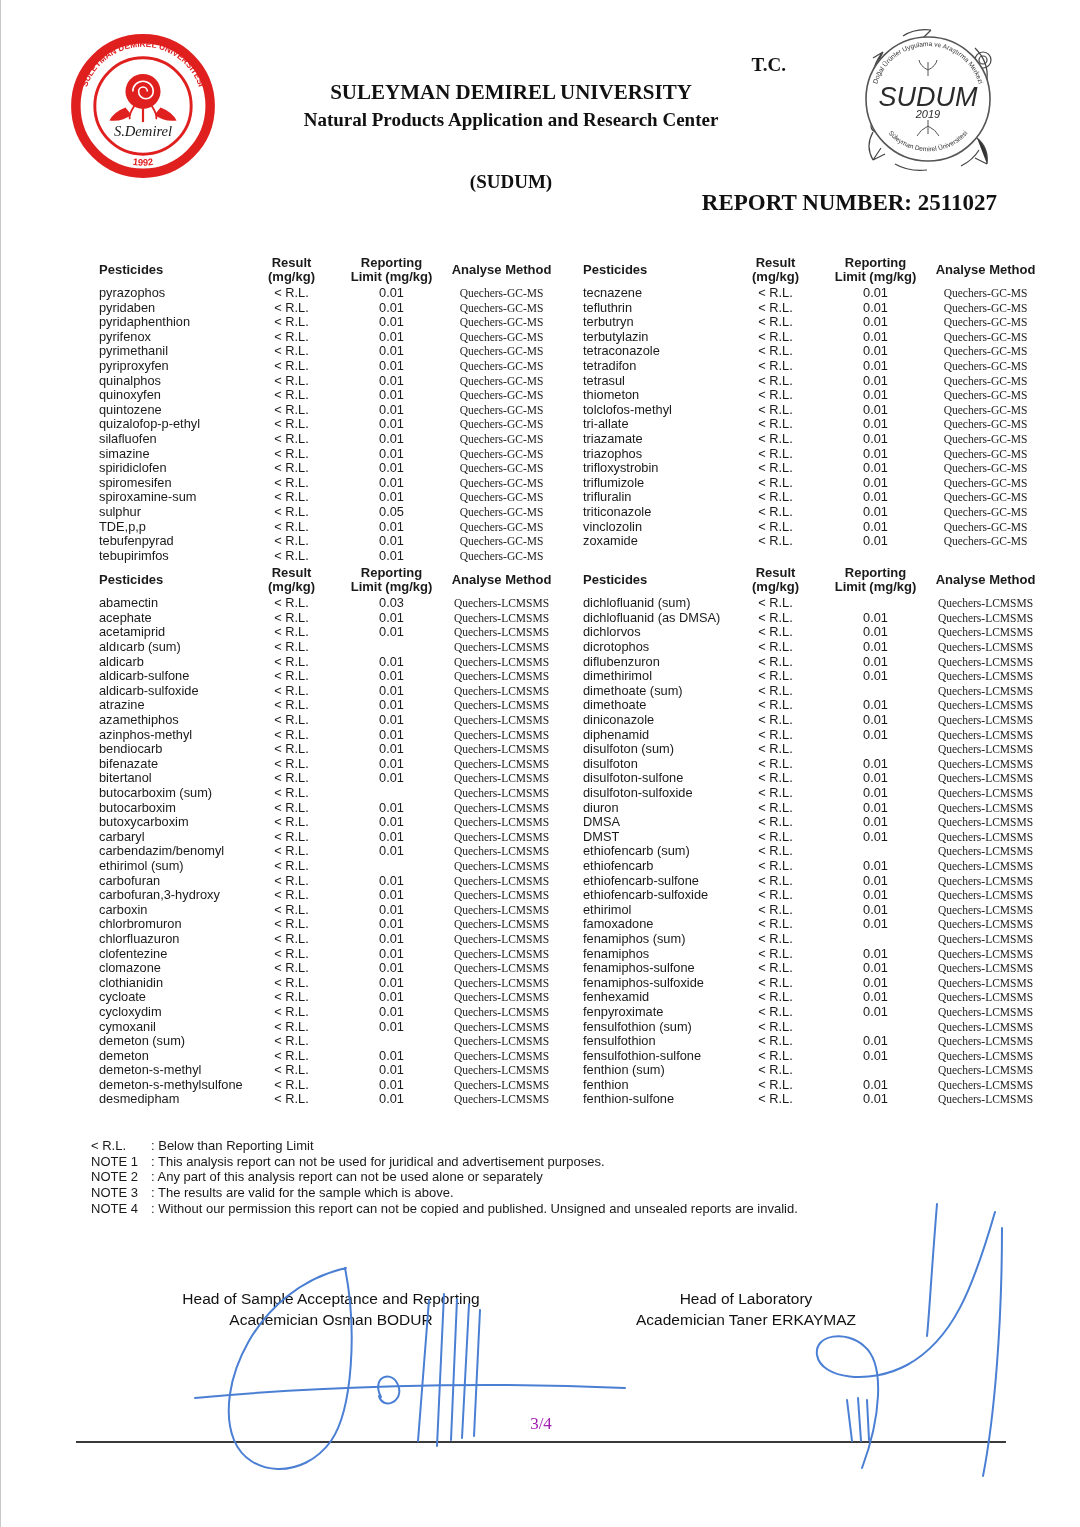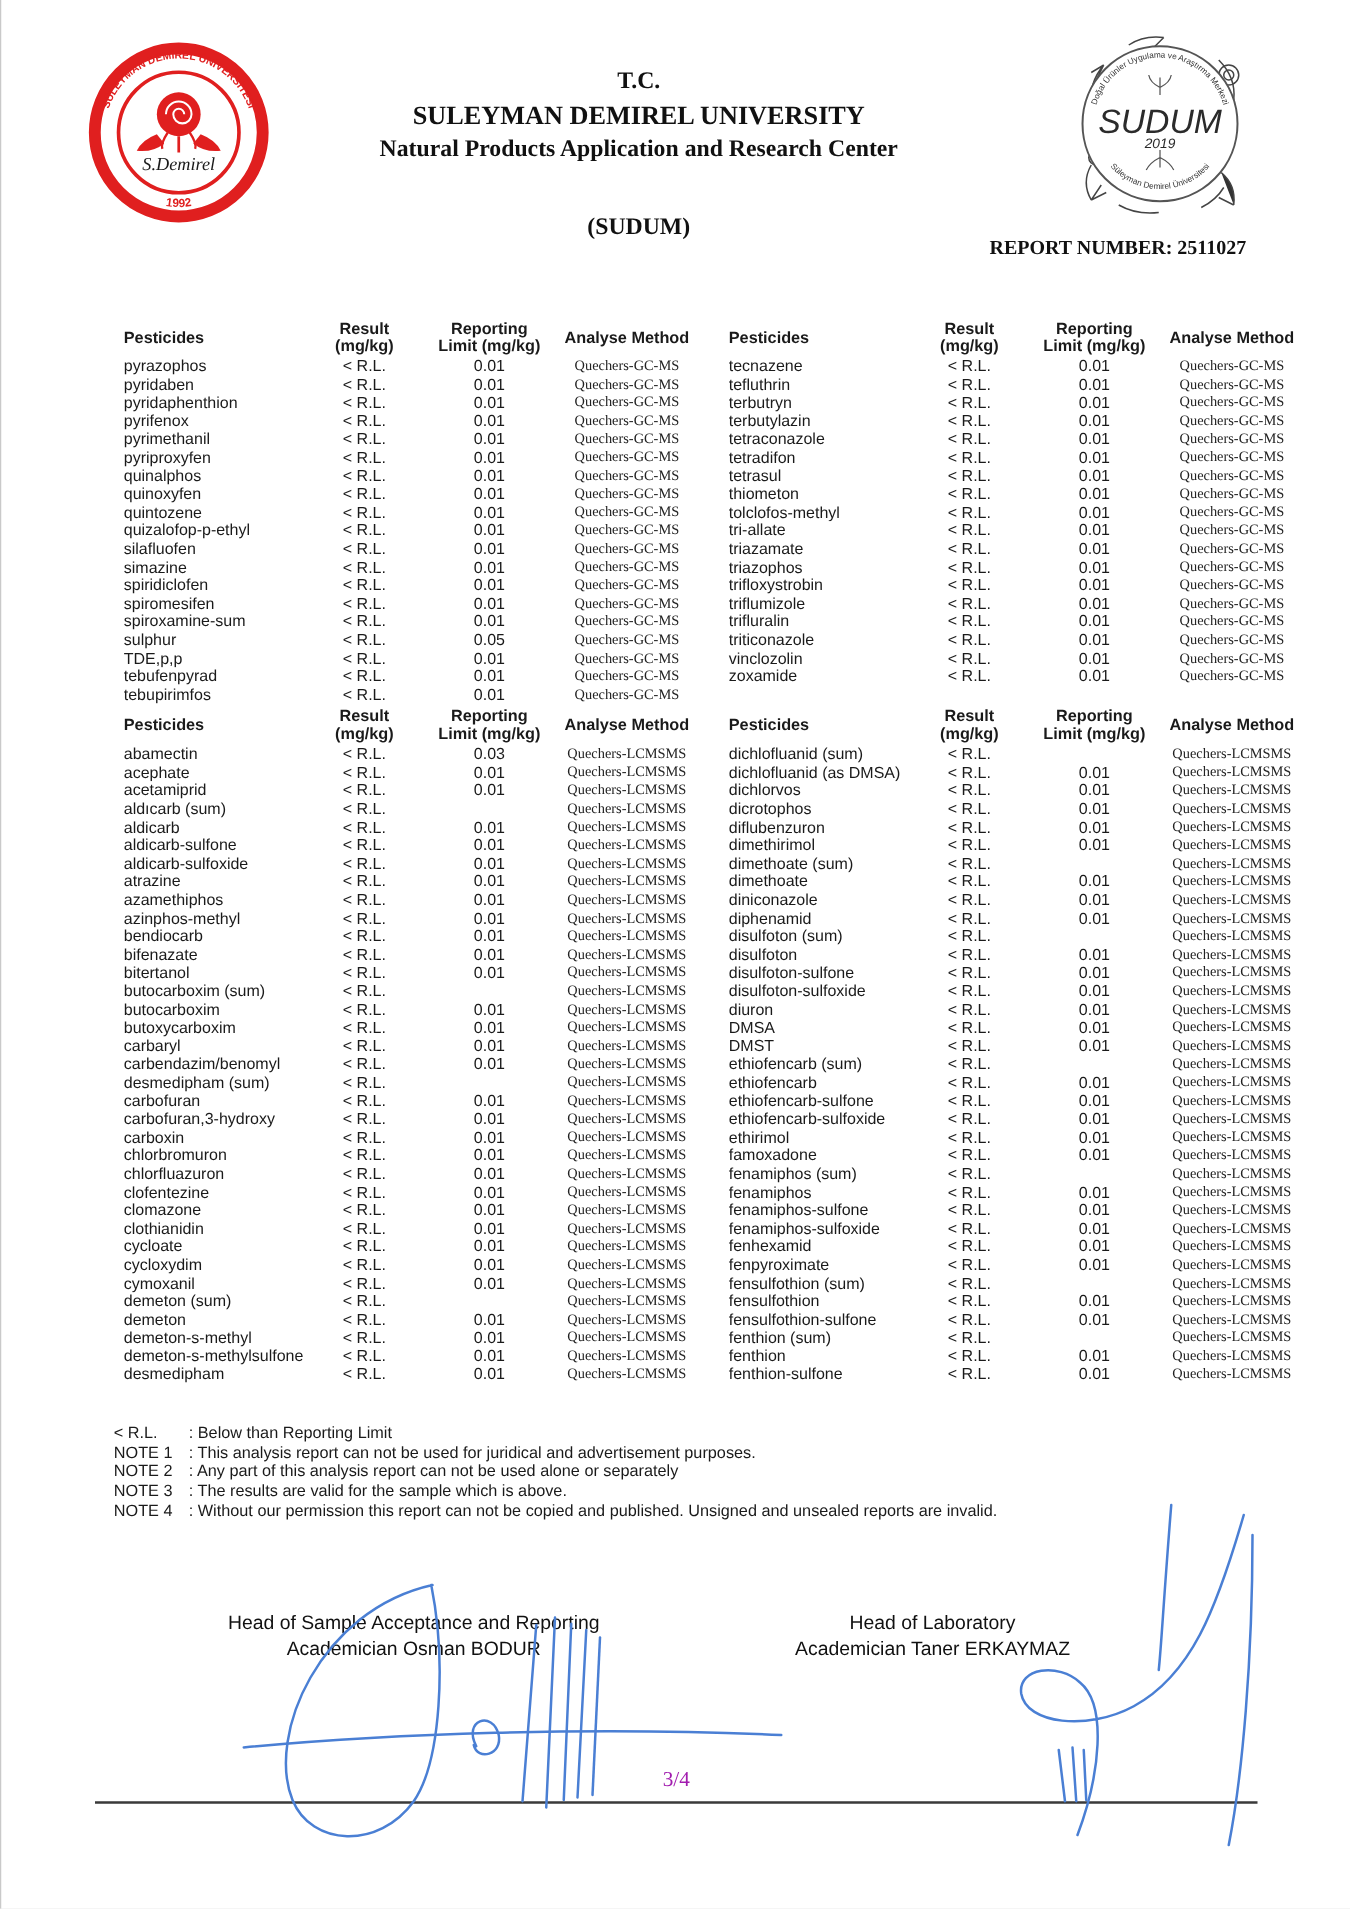--- a/index.html
+++ b/index.html
@@ -5,26 +5,26 @@
   html,body{margin:0;padding:0;background:#e8e8e8;}
   .page{
     position:relative;width:1080px;height:1527px;margin:0 auto;
     background:#ffffff;overflow:hidden;
     border-left:1px solid #c9c9c9;border-right:1px solid #c9c9c9;
     font-family:"Liberation Sans",sans-serif;color:#1a1a1a;
   }
   
   .title-block{position:absolute;left:235px;top:52px;width:550px;text-align:center;
     font-family:"Liberation Serif",serif;font-weight:bold;color:#111;}
-  .t-line1{font-size:19px;line-height:26px;}
+  .t-line1{font-size:19px;line-height:26px;text-align:right;}
   .t-line2{font-size:21px;line-height:28px;}
   .t-line3{font-size:19px;line-height:27px;}
   .t-line4{font-size:19px;line-height:27px;margin-top:35px;}
   .report-number{position:absolute;right:84px;top:190px;
-    font-family:"Liberation Serif",serif;font-weight:bold;font-size:16px;color:#111;}
+    font-family:"Liberation Serif",serif;font-weight:bold;font-size:23px;color:#111;}
   .seal-left{position:absolute;left:52px;top:33px;width:180px;height:146px;}
   .seal-right{position:absolute;left:838px;top:14px;width:178px;height:170px;}
   :root{--seal-red:#e01f1f;--ink:#4a7fd4;}
   
   .ptable{position:absolute;left:88px;top:253px;width:954px;}
   .tsection{display:flex;gap:14px;}
   .thalf{width:470px;}
   .thead,.trow{display:grid;grid-template-columns:155px 95px 105px 1fr;}
   .thead{height:33px;align-items:center;font-weight:bold;font-size:13px;line-height:14px;}
   .thead .hc{text-align:center;}
@@ -472,21 +472,21 @@
               <div class="tcell c-lim">0.01</div>
               <div class="tcell c-meth">Quechers-LCMSMS</div>
             </div>
             <div class="trow">
               <div class="tcell c-name">carbendazim/benomyl</div>
               <div class="tcell c-res">&lt; R.L.</div>
               <div class="tcell c-lim">0.01</div>
               <div class="tcell c-meth">Quechers-LCMSMS</div>
             </div>
             <div class="trow">
-              <div class="tcell c-name">desmedipham (sum)</div>
+              <div class="tcell c-name">ethirimol (sum)</div>
               <div class="tcell c-res">&lt; R.L.</div>
               <div class="tcell c-lim"></div>
               <div class="tcell c-meth">Quechers-LCMSMS</div>
             </div>
             <div class="trow">
               <div class="tcell c-name">carbofuran</div>
               <div class="tcell c-res">&lt; R.L.</div>
               <div class="tcell c-lim">0.01</div>
               <div class="tcell c-meth">Quechers-LCMSMS</div>
             </div>

